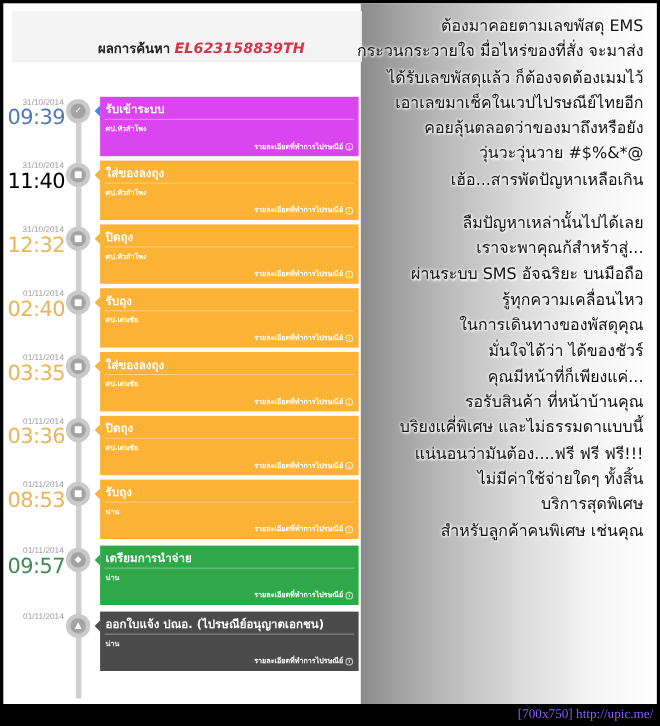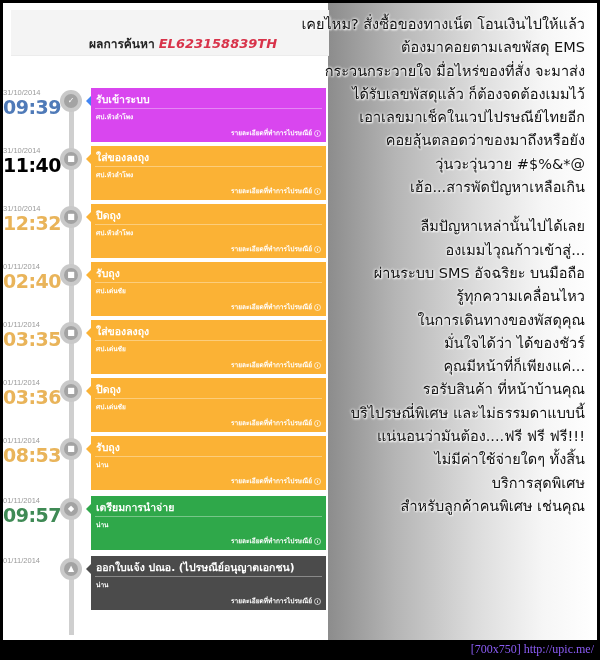--- a/index.html
+++ b/index.html
@@ -13,22 +13,22 @@
     background: linear-gradient(90deg, #8c8c8c 0%, #b5b5b5 25%, #dcdcdc 55%, #f6f6f6 80%, #ffffff 100%); }
 
   
   #header { position: absolute; left: 8px; top: 7px; width: 318px; height: 46px; background: #f4f4f4; border-bottom: 1px solid #ececec; }
   #header-label { position: absolute; left: 78px; top: 24px; font-size: 12px; font-weight: bold; color: #222; white-space: nowrap; }
   #header-label .tracking { color: #d8334a; font-size: 13px; margin-left: 4px; font-style: italic; }
 
   
   #timeline-line { position: absolute; left: 66px; top: 92px; width: 5px; height: 540px; background: #cfcfcf; }
   .entry { position: absolute; left: 0; width: 325px; }
-  .entry .date { position: absolute; left: 0; width: 55px; text-align: left; top: 0; font-size: 7.5px; color: #9a9a9a; font-family: "Liberation Sans", sans-serif; }
-  .entry .time { position: absolute; left: 0; width: 56px; text-align: right; top: 8px; font-size: 19px; font-family: "DejaVu Sans", sans-serif; font-weight: 700; letter-spacing: -0.5px; }
+  .entry .date { position: absolute; left: 0; width: 55px; text-align: right; top: 0; font-size: 7.5px; color: #9a9a9a; font-family: "Liberation Sans", sans-serif; }
+  .entry .time { position: absolute; left: 0; width: 56px; text-align: right; top: 8px; font-size: 19px; font-family: "DejaVu Sans", sans-serif; font-weight: 400; letter-spacing: -0.5px; }
   .entry .node { position: absolute; left: 57px; top: 2px; width: 22px; height: 22px; border-radius: 50%; background: #c9c9c9; }
   .entry .node .inner { position: absolute; left: 4px; top: 4px; width: 14px; height: 14px; border-radius: 50%; background: #a3a3a3; color: #fff; font-size: 8px; line-height: 14px; text-align: center; }
   .entry .card { position: absolute; left: 88px; top: 0; width: 235px; height: 54px; color: #fff; }
   .entry .card .arrow { position: absolute; left: -5px; top: 8px; width: 0; height: 0; border-top: 5px solid transparent; border-bottom: 5px solid transparent; border-right: 5px solid; }
   .entry .card .status { position: absolute; left: 5px; top: 3px; font-size: 10.5px; font-weight: bold; white-space: nowrap; }
   .entry .card .sep { position: absolute; left: 4px; right: 4px; top: 20px; height: 1px; background: rgba(255,255,255,0.35); }
   .entry .card .loc { position: absolute; left: 5px; top: 24px; font-size: 6.5px; font-weight: bold; }
   .entry .card .detail { position: absolute; right: 5px; top: 40px; font-size: 6.5px; font-weight: bold; white-space: nowrap; }
   .entry .card .detail .ico { display: inline-block; margin-left: 2px; width: 7px; height: 7px; border: 1px solid rgba(255,255,255,0.7); border-radius: 50%; font-size: 4px; line-height: 5px; text-align: center; vertical-align: middle; }
 
@@ -177,40 +177,39 @@
        <div class="status">ออกใบแจ้ง ปณอ. (ไปรษณีย์อนุญาตเอกชน)</div>
        <div class="sep"></div>
        <div class="loc">น่าน</div>
        <div class="detail"><span>รายละเอียดที่ทำการไปรษณีย์</span><span class="ico">i</span></div>
      </div>
       </div>
     </div>
 
   <div id="promo-text">
     <div id="promo-part1">
-        <div class="line">เคยไหม? สั่งซื้อของทางเน็ต โอนเงินไปให้แล้ว</div>
         <div class="line">ต้องมาคอยตามเลขพัสดุ EMS</div>
         <div class="line">กระวนกระวายใจ มื่อไหร่ของที่สั่ง จะมาส่ง</div>
         <div class="line">ได้รับเลขพัสดุแล้ว ก็ต้องจดต้องเมมไว้</div>
         <div class="line">เอาเลขมาเช็คในเวปไปรษณีย์ไทยอีก</div>
         <div class="line">คอยลุ้นตลอดว่าของมาถึงหรือยัง</div>
         <div class="line">วุ่นวะวุ่นวาย #$%&amp;*@</div>
         <div class="line">เฮ้อ...สารพัดปัญหาเหลือเกิน</div>
       </div>
     <div class="gap"></div>
     <div id="promo-part2">
         <div class="line">ลืมปัญหาเหล่านั้นไปได้เลย</div>
-        <div class="line">องเมมไวุณก้าวเข้าสู่...</div>
+        <div class="line">เราจะพาคุณก้สำหร้าสู่...</div>
         <div class="line">ผ่านระบบ SMS อัจฉริยะ บนมือถือ</div>
         <div class="line">รู้ทุกความเคลื่อนไหว</div>
         <div class="line">ในการเดินทางของพัสดุคุณ</div>
         <div class="line">มั่นใจได้ว่า ได้ของชัวร์</div>
         <div class="line">คุณมีหน้าที่ก็เพียงแค่...</div>
         <div class="line">รอรับสินค้า ที่หน้าบ้านคุณ</div>
-        <div class="line">บริไปรษณี่พิเศษ และไม่ธรรมดาแบบนี้</div>
+        <div class="line">บริยงแคี่พิเศษ และไม่ธรรมดาแบบนี้</div>
         <div class="line">แน่นอนว่ามันต้อง....ฟรี ฟรี ฟรี!!!</div>
         <div class="line">ไม่มีค่าใช้จ่ายใดๆ ทั้งสิ้น</div>
         <div class="line">บริการสุดพิเศษ</div>
         <div class="line">สำหรับลูกค้าคนพิเศษ เช่นคุณ</div>
       </div>
   </div>
 </div>
 
 <div id="watermark">[700x750] http://upic.me/</div>
 

